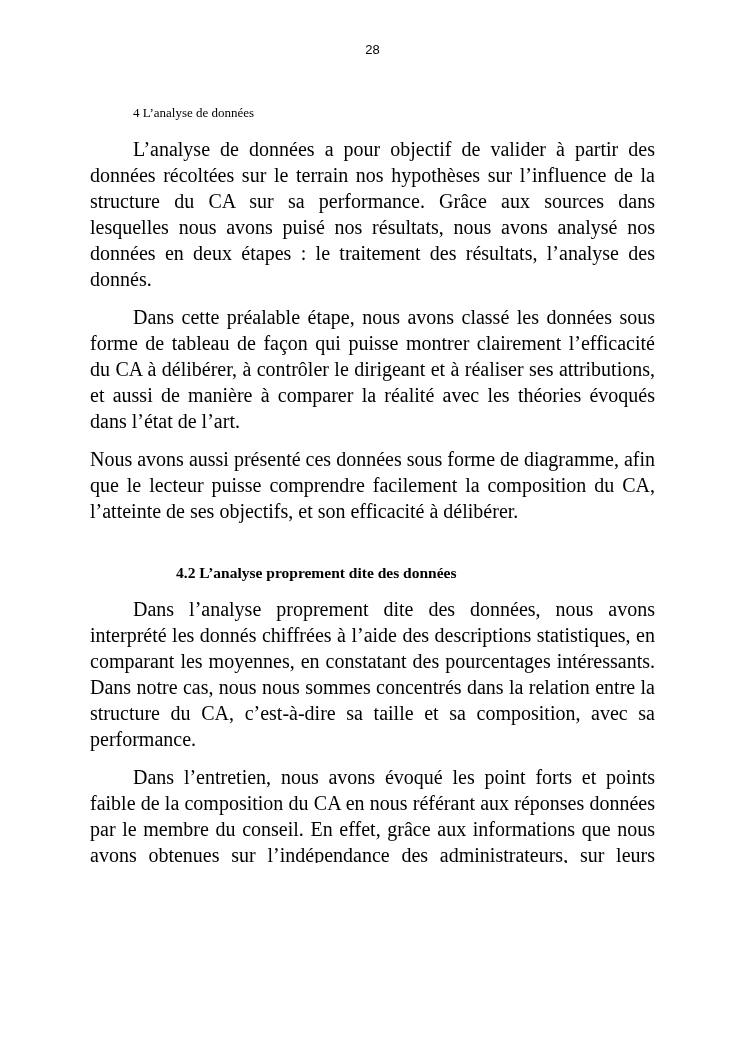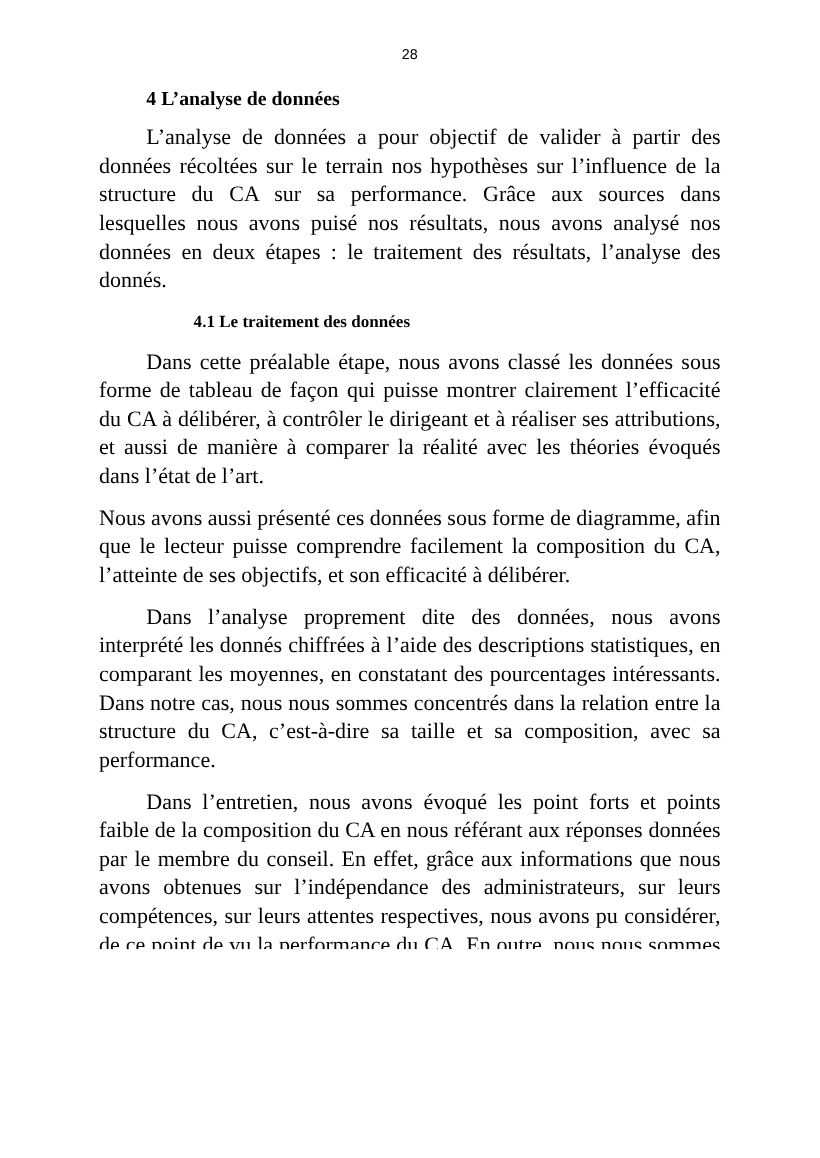--- a/index.html
+++ b/index.html
@@ -19,24 +19,24 @@
     color: #000000;
   }
   .page-number {
     font-family: "Liberation Sans", sans-serif;
     font-size: 13px;
     line-height: 16px;
     text-align: center;
     padding-top: 42px;
   }
   .chapter-heading {
-    font-size: 18px;
-    font-weight: bold;
+    font-size: 13px;
+    font-weight: normal;
     line-height: 26px;
-    margin: 18px 0 10px 0;
+    margin: 42px 0 10px 0;
     padding-left: 43px;
   }
   .section-heading {
     font-size: 15.5px;
     font-weight: bold;
     line-height: 26px;
     margin: 0 0 10px 0;
     padding-left: 86px;
   }
   .section-heading.extra-gap {
@@ -56,26 +56,26 @@
 <body>
 
 <div class="page">
 
   <div class="page-number">28</div>
 
   <div class="chapter-heading">4 L’analyse de données</div>
 
   <p class="para indent">L’analyse de données a pour objectif de valider à partir des données récoltées sur le terrain nos hypothèses sur l’influence de la structure du CA sur sa performance. Grâce aux sources dans lesquelles nous avons puisé nos résultats, nous avons analysé nos données en deux étapes : le traitement des résultats, l’analyse des donnés.</p>
 
-  <div class="section-heading">4.1 Le traitement des données</div>
 
   <p class="para indent">Dans cette préalable étape, nous avons classé les données sous forme de tableau de façon qui puisse montrer clairement l’efficacité du CA à délibérer, à contrôler le dirigeant et à réaliser ses attributions, et aussi de manière à comparer la réalité avec les théories évoqués dans l’état de l’art.</p>
 
   <p class="para">Nous avons aussi présenté ces données sous forme de diagramme, afin que le lecteur  puisse comprendre facilement la composition du CA, l’atteinte de ses objectifs, et son efficacité à délibérer.</p>
 
 
+  <div class="section-heading extra-gap">4.2 L’analyse proprement dite des données</div>
 
   <p class="para indent">Dans l’analyse proprement dite des données, nous avons interprété les donnés chiffrées à l’aide des descriptions statistiques, en comparant les moyennes, en constatant des pourcentages intéressants. Dans notre cas, nous nous sommes concentrés dans la relation entre la structure du CA, c’est-à-dire sa taille et sa composition, avec sa performance.</p>
 
 
   <p class="para indent">Dans l’entretien, nous avons évoqué les point forts et points faible de la composition du CA en nous référant aux réponses données par le membre du conseil. En effet, grâce aux informations que nous avons obtenues sur l’indépendance des administrateurs, sur leurs compétences, sur leurs attentes respectives, nous avons pu considérer, de ce point de vu la performance du CA. En outre, nous nous sommes informé sur l’opportunité et menaces qu’offre l’environnement externe de l’organisation.</p>
 
 </div>
 
 </body></html>

